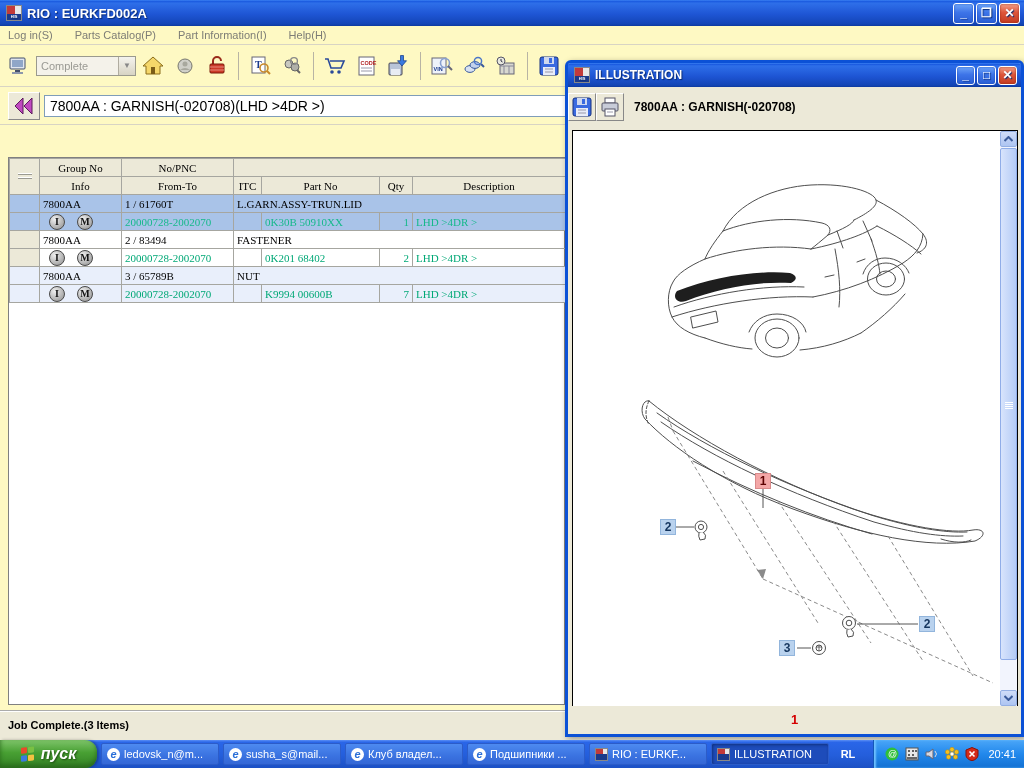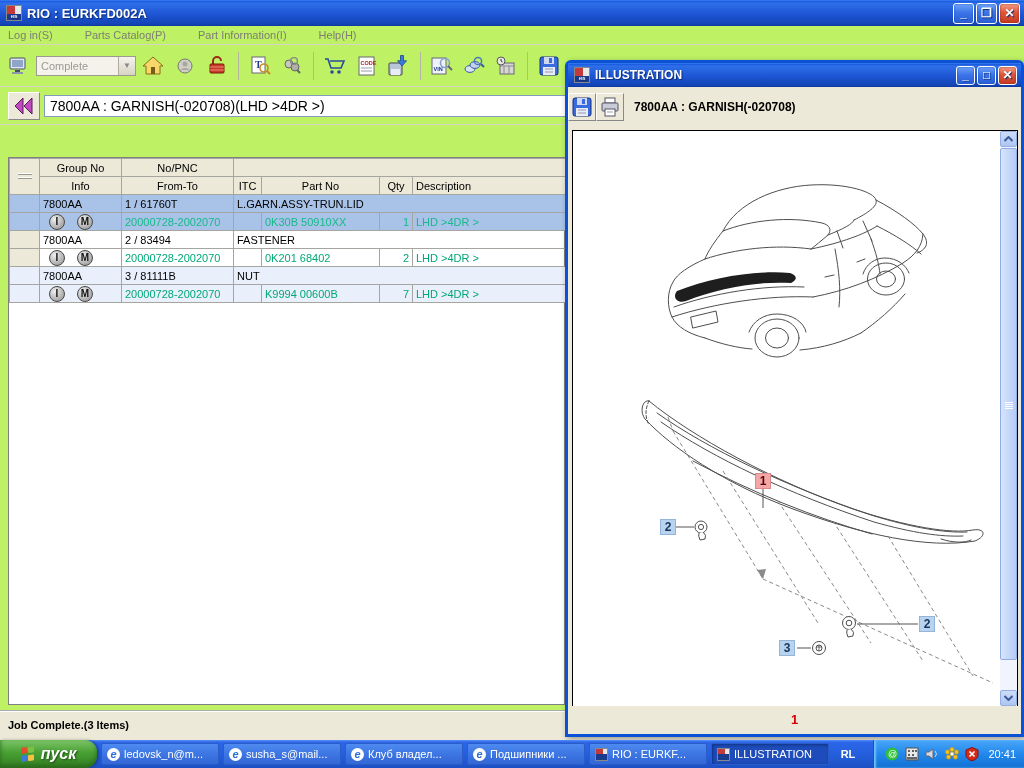--- a/index.html
+++ b/index.html
@@ -13,22 +13,22 @@
   .win-btn { width:21px; height:21px; margin-left:2px; border:1px solid #fff; border-radius:3px;
     display:flex; align-items:center; justify-content:center; color:#fff; font-weight:bold; font-size:12px;
     background:linear-gradient(180deg,#6ea5f8 0%,#3d74e8 45%,#2a5ed4 100%); box-shadow:inset 0 0 2px #1c4cb8; }
   .win-btn.close { background:linear-gradient(180deg,#f1a088 0%,#dd553a 45%,#c33c22 100%); box-shadow:inset 0 0 2px #8c2210; }
   .app-ico { width:16px; height:16px; margin-right:5px; background:#fff; border:1px solid #888;
     display:flex; flex-direction:column; flex:0 0 auto; }
   .app-ico .t { flex:1; background:linear-gradient(90deg,#c23a3a 60%,#e8e8e8 60%); }
   .app-ico .b { height:6px; background:#1a3a8c; color:#fff; font-size:4px; line-height:6px; text-align:center; }
 
   
-  #main-window { position:absolute; left:0; top:0; width:1024px; height:740px; background:#bef264; }
-  #menubar { height:19px; display:flex; align-items:center; gap:32px; padding-left:8px;
+  #main-window { position:absolute; left:0; top:0; width:1024px; height:740px; background:#fef9c3; }
+  #menubar { height:19px; display:flex; align-items:center; gap:22px; padding-left:8px;
     border-bottom:1px solid #d8d4c4; color:#7d7d76; font-size:11px; }
   #toolbar { height:42px; display:flex; align-items:center; padding-left:4px; gap:2px;
     border-bottom:1px solid #d8d4c4; }
   .tbtn { width:30px; height:32px; display:flex; align-items:center; justify-content:center; border:1px solid transparent; }
   .tsep { width:1px; height:28px; background:#b8b4a4; margin:0 4px; }
   #lang-combo { width:100px; height:20px; background:#f4f2ea; border:1px solid #9a9a8e;
     display:flex; align-items:center; justify-content:space-between; padding-left:4px; color:#9a9a94; }
   #lang-combo .dd { width:17px; height:18px; background:linear-gradient(180deg,#f4f3ee,#d8d4c4);
     border-left:1px solid #b0aca0; display:flex; align-items:center; justify-content:center; color:#888; font-size:8px; }
 
@@ -39,21 +39,21 @@
     font-size:14px; color:#000; font-family:"Liberation Sans",sans-serif; }
 
   #legendrow { height:22px; margin-top:2px; border-top:1px solid #777; border-bottom:1px solid #777;
     position:relative; background:#ece9d8; }
   .swatch { position:absolute; top:4px; height:14px; width:50px; }
   .leg-label { position:absolute; top:4px; font-size:12px; color:#000; }
 
   
   #table-wrap { position:absolute; left:8px; top:157px; width:557px; height:548px;
     background:#fff; border:1px solid #808080; }
-  table { border-collapse:collapse; width:556px; table-layout:fixed; font-size:11px; }
+  table { border-collapse:collapse; width:556px; table-layout:fixed; font-size:11px;font-family:Liberation Serif, serif; }
   td { border:1px solid #a6a6a0; height:18px; padding:0 3px; overflow:hidden; white-space:nowrap; }
   .hdr td { background:#ece9d8; text-align:center; color:#000; }
   .selcol { background:#ece9d8; }
   tr.sel td { background:#a9c3e8; }
   tr.alt td { background:#e9effb; }
   .gtx { color:#00a876; }
   tr.sel .gtx { color:#16b98b; }
   .ctr { text-align:left; } .rgt { text-align:right; } .lft { text-align:left; }
   .imbtn { display:inline-flex; width:16px; height:16px; border-radius:50%;
     background:radial-gradient(circle at 35% 30%,#f0f0f0,#8d8d8d); border:1px solid #4a4a4a;
@@ -284,21 +284,21 @@
         <td>Group No</td>
         <td>No/PNC</td>
         <td colspan="4"></td>
       </tr>
       <tr class="hdr">
         <td>Info</td>
         <td>From-To</td>
         <td>ITC</td>
         <td>Part No</td>
         <td>Qty</td>
-        <td style="text-align:left">Description</td>
+        <td style="text-align:center">Description</td>
       </tr>
 
       <tr class="sel">
         <td class="selcol"></td>
         <td class="lft">7800AA</td>
         <td class="ctr">1 / 61760T</td>
         <td colspan="4" class="lft">L.GARN.ASSY-TRUN.LID</td>
       </tr>
       <tr class="sel">
         <td class="selcol"></td>
@@ -322,21 +322,21 @@
         <td class="ctr gtx">20000728-2002070</td>
         <td></td>
         <td class="ctr gtx">0K201 68402</td>
         <td class="rgt gtx">2</td>
         <td class="lft gtx">LHD &gt;4DR &gt;</td>
       </tr>
 
       <tr class="alt">
         <td class="selcol"></td>
         <td class="lft">7800AA</td>
-        <td class="ctr">3 / 81111B</td>
+        <td class="ctr">3 / 65789B</td>
         <td colspan="4" class="lft">NUT</td>
       </tr>
       <tr class="alt">
         <td class="selcol"></td>
         <td class="ctr"><span class="imbtn">I</span><span class="imbtn">M</span></td>
         <td class="ctr gtx">20000728-2002070</td>
         <td></td>
         <td class="ctr gtx">K9994 00600B</td>
         <td class="rgt gtx">7</td>
         <td class="lft gtx">LHD &gt;4DR &gt;</td>

